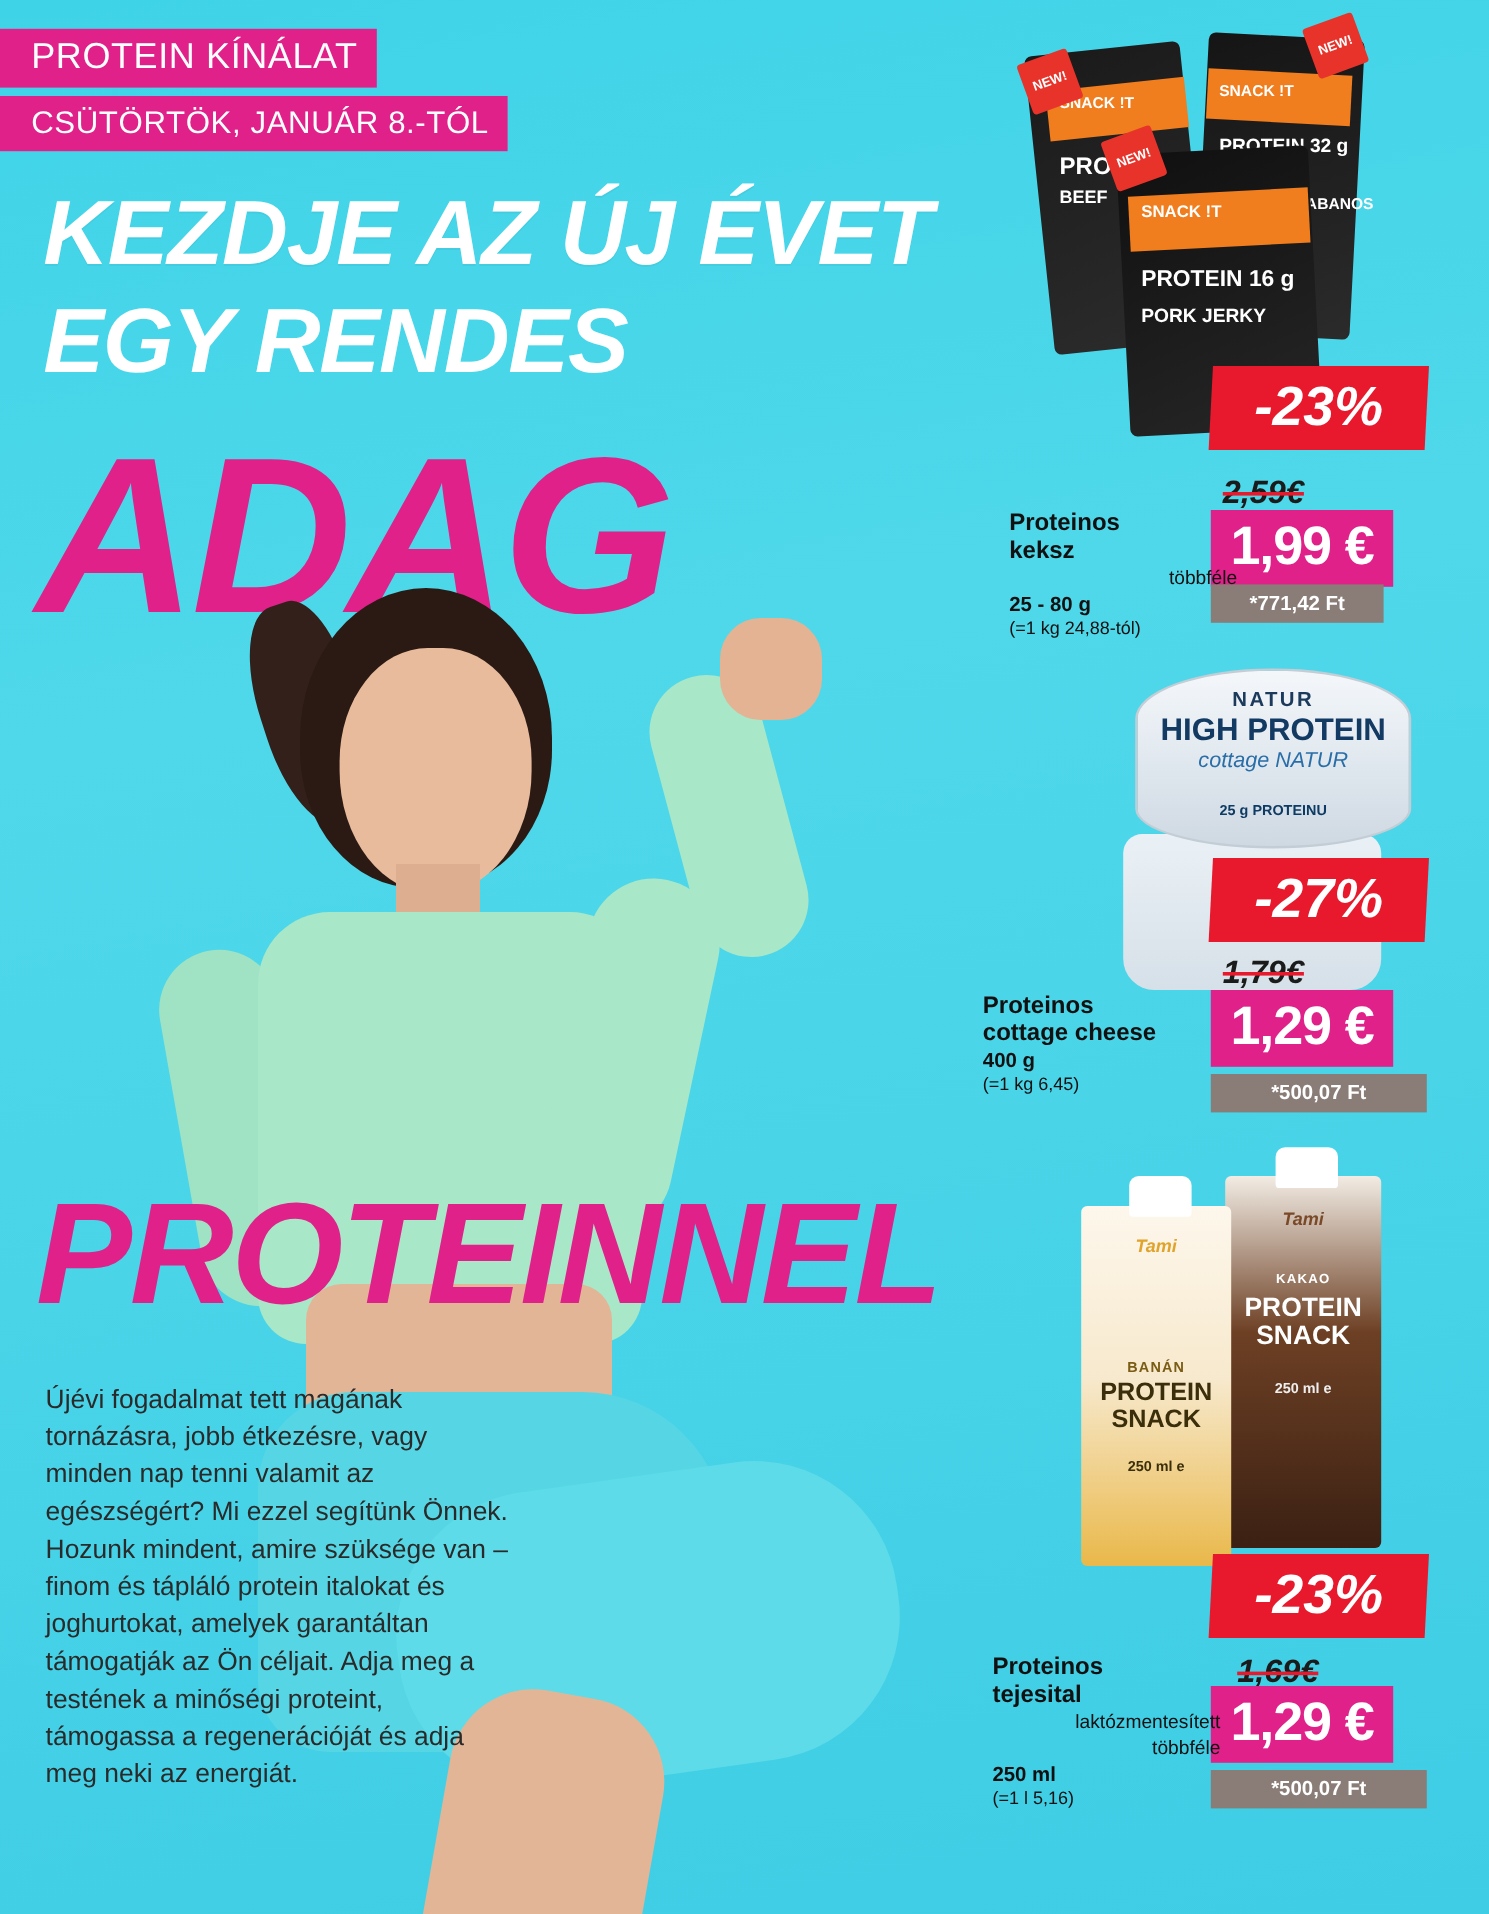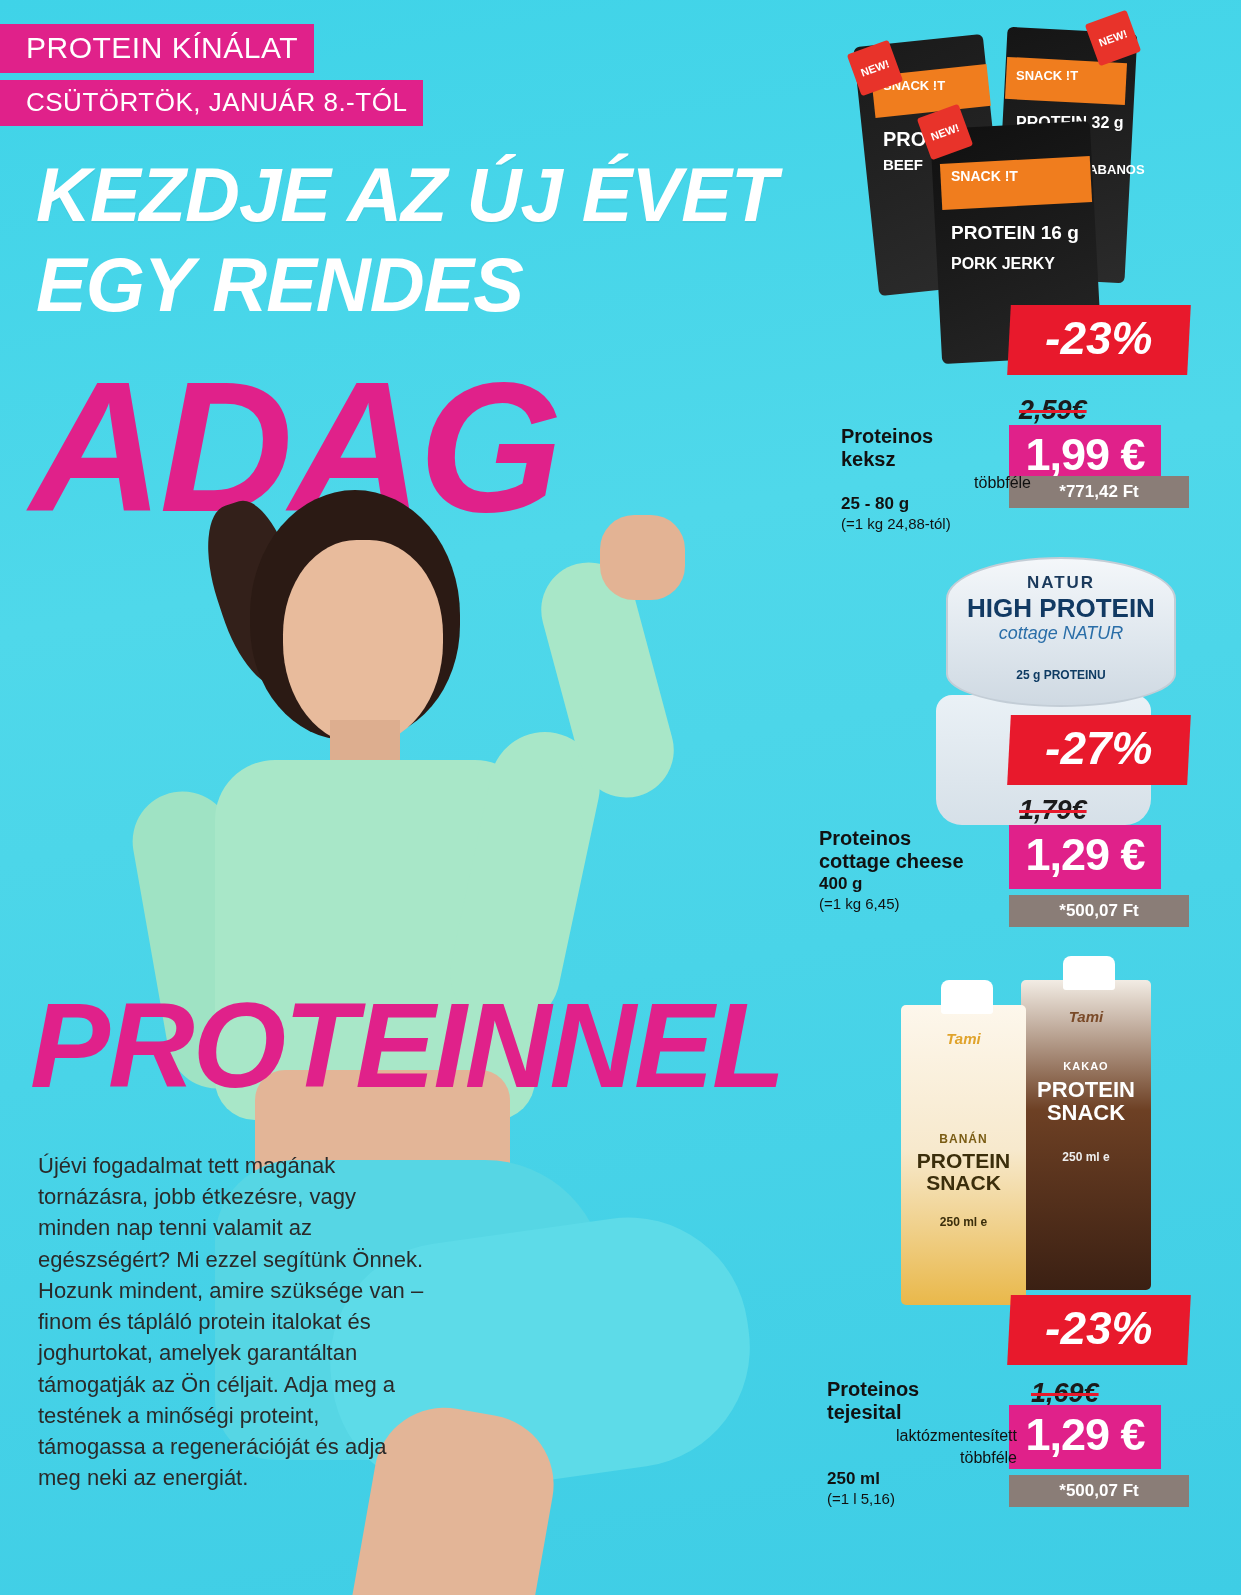--- a/index.html
+++ b/index.html
@@ -347,21 +347,21 @@
 
     <div class="disc" style="left:168px; top:295px;">
       <span>-23%</span>
     </div>
 
     <div class="old-price" style="left:178px; top:385px;">2,59€</div>
 
     <div class="price-box" style="left:168px; top:415px;">
       <div class="new-price">1,99 €</div>
     </div>
-    <div class="ft-box" style="position:absolute; left:168px; top:466px; width:180px;">*771,42 Ft</div>
+    <div class="ft-box" style="position:absolute; left:168px; top:477px; width:144px;">*771,42 Ft</div>
 
     <div class="prod-info" style="left:0px; top:415px;">
       <div class="prod-name">Proteinos</div>
       <div class="prod-name">keksz</div>
       <div class="prod-sub">többféle</div>
       <div class="prod-qty">25 - 80 g</div>
       <div class="prod-unit">(=1 kg 24,88-tól)</div>
     </div>
   </div>
 

